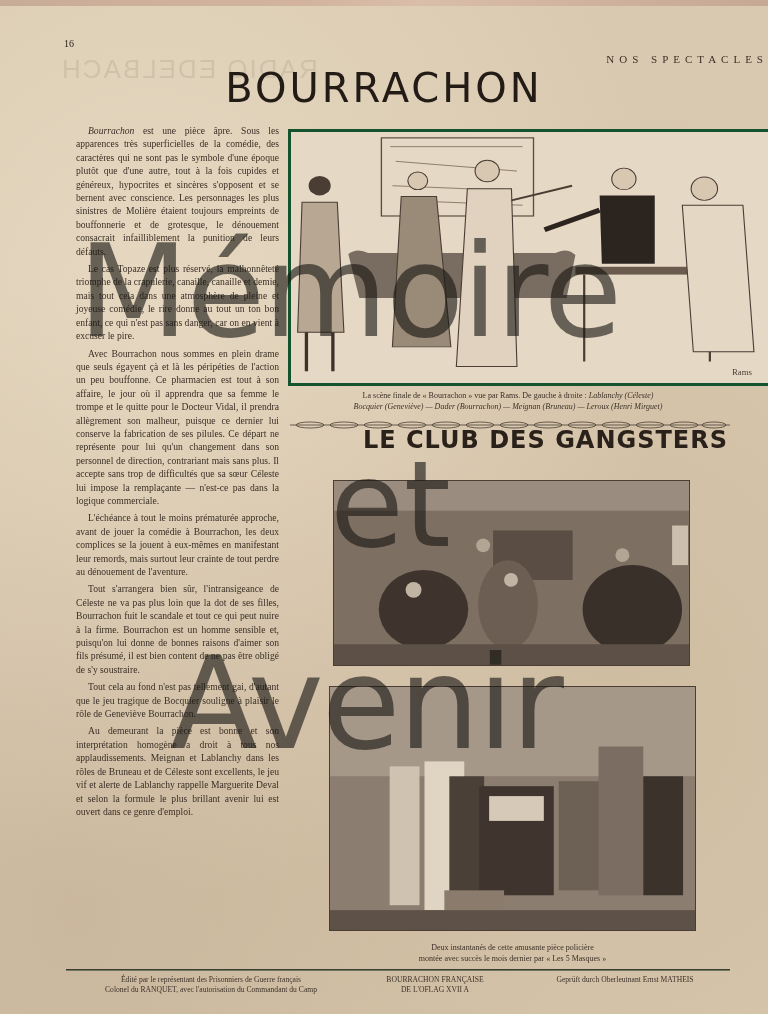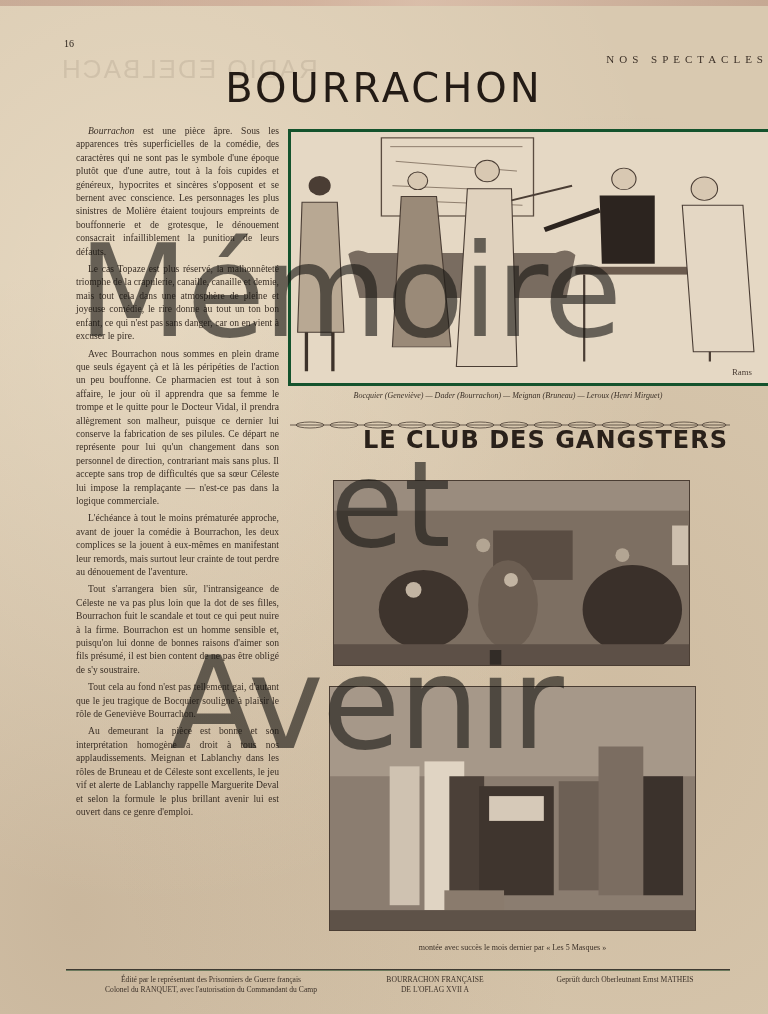--- a/index.html
+++ b/index.html
@@ -142,20 +142,21 @@
     <rect x="258" y="138" width="130" height="8" fill="#6b5b4e"></rect>
     <path d="M266 146 L266 235 M380 146 L380 235" stroke="#4a3d34" stroke-width="2"></path>
 
     <circle cx="375" cy="58" r="12" fill="#d8c8b2" stroke="#4a3d34"></circle>
     <path d="M355 75 L410 75 L420 225 L365 225 Z" fill="#e4d7c4" stroke="#4a3d34"></path>
     <text x="400" y="249" font-size="8" fill="#4a3d34" font-family="Liberation Serif, serif">Rams</text>
   </svg>
 </div>
 
 <div class="caption-top">
+  <div><span>La scène finale de « Bourrachon » vue par Rams. De gauche à droite : </span><span class="it">Lablanchy (Céleste)</span></div>
   <div class="it">Bocquier (Geneviève) — Dader (Bourrachon) — Meignan (Bruneau) — Leroux (Henri Mirguet)</div>
 </div>
 
 <div class="ornament">
   <svg viewBox="0 0 440 8" preserveAspectRatio="none" width="440" height="8">
     <line x1="0" y1="4" x2="440" y2="4" stroke="#4a3d34" stroke-width="0.8"></line>
     <g fill="none" stroke="#4a3d34" stroke-width="0.8">
       <ellipse cx="20" cy="4" rx="14" ry="3"></ellipse>
         <ellipse cx="54" cy="4" rx="14" ry="3"></ellipse>
       <ellipse cx="88" cy="4" rx="14" ry="3"></ellipse>
@@ -203,20 +204,21 @@
     <rect x="160" y="110" width="55" height="25" fill="#d6c9b8"></rect>
     <rect x="230" y="95" width="50" height="110" fill="#6d6055"></rect>
     <rect x="270" y="60" width="45" height="150" fill="#7b6d61"></rect>
     <rect x="315" y="90" width="40" height="120" fill="#3b322c"></rect>
     <rect x="115" y="205" width="60" height="30" fill="#8a7b6d"></rect>
     <rect x="0" y="225" width="367" height="20" fill="#5e5248"></rect>
   </svg>
 </div>
 
 <div class="caption-bottom">
+  <div>Deux instantanés de cette amusante pièce policière</div>
   <div>montée avec succès le mois dernier par « Les 5 Masques »</div>
 </div>
 
 <div class="footer-rule"></div>
 
 <div class="footer footer-left">
   <div>Édité par le représentant des Prisonniers de Guerre français</div>
   <div>Colonel du RANQUET, avec l'autorisation du Commandant du Camp</div>
 </div>
 <div class="footer footer-mid">

